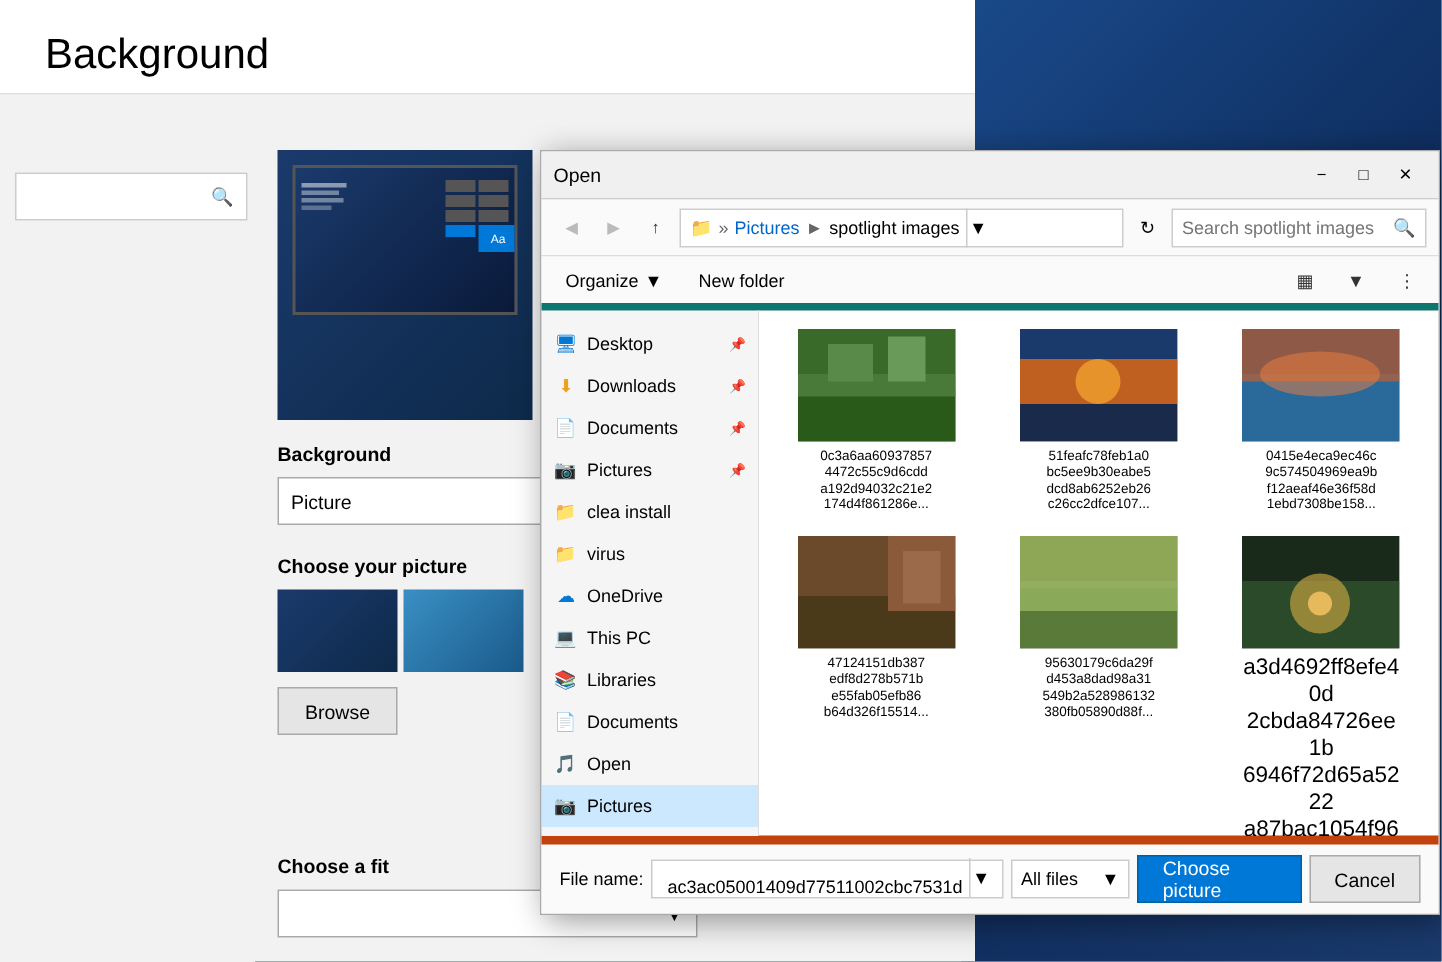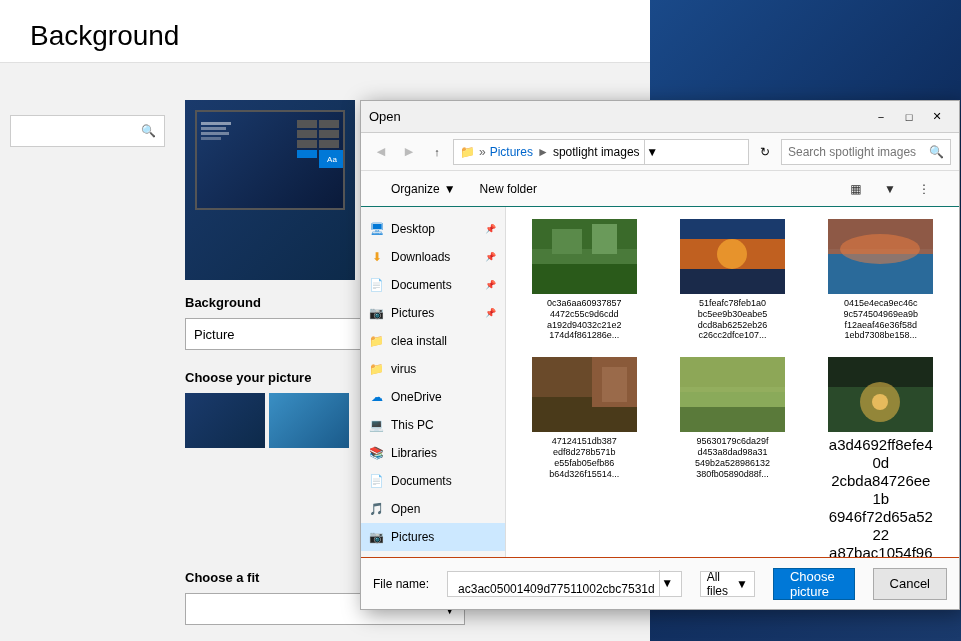--- a/index.html
+++ b/index.html
@@ -256,23 +256,23 @@
     .search-field input {
       border: none; outline: none; width: 100%; font-size: 12px;
       background: transparent;
     }
 
     
     .dialog-toolbar {
       height: 36px;
       display: flex;
       align-items: center;
-      padding: 0 22px;
+      padding: 0 8px;
       gap: 8px;
-      border-bottom: 1px solid #0f766e;
+      border-bottom: 5px solid #0f766e;
       background: #fafafa;
     }
 
     .toolbar-btn {
       height: 26px;
       padding: 0 8px;
       display: flex;
       align-items: center;
       gap: 4px;
       cursor: pointer;
@@ -377,25 +377,25 @@
       line-height: 1.2;
       word-break: break-all;
     }
 
     
     .thumb-green { background: linear-gradient(135deg, #4a8a3a, #2a6a1a); }
 
     
     .dialog-bottom {
       height: 52px;
-      border-top: 1px solid #c2410c;
+      border-top: 6px solid #c2410c;
       display: flex;
       align-items: center;
       padding: 16px 12px;
-      gap: 18px;
+      gap: 5px;
       background: #fafafa;
     }
 
     .filename-label {
       font-size: 12px;
       color: #000;
       flex-shrink: 0;
     }
 
     .filename-input {
@@ -524,20 +524,21 @@
       <span>Picture</span>
       <span>▼</span>
     </div>
 
     <div class="choose-picture-section">
       <div class="section-label">Choose your picture</div>
       <div class="picture-thumbs">
         <div class="thumb thumb-1"></div>
         <div class="thumb thumb-2"></div>
       </div>
+      <div class="browse-btn">Browse</div>
     </div>
   </div>
 
   <div class="choose-fit-section">
     <div class="section-label">Choose a fit</div>
     <div class="dropdown-select" style="width:280px;">
       <span></span>
       <span>▼</span>
     </div>
   </div>

